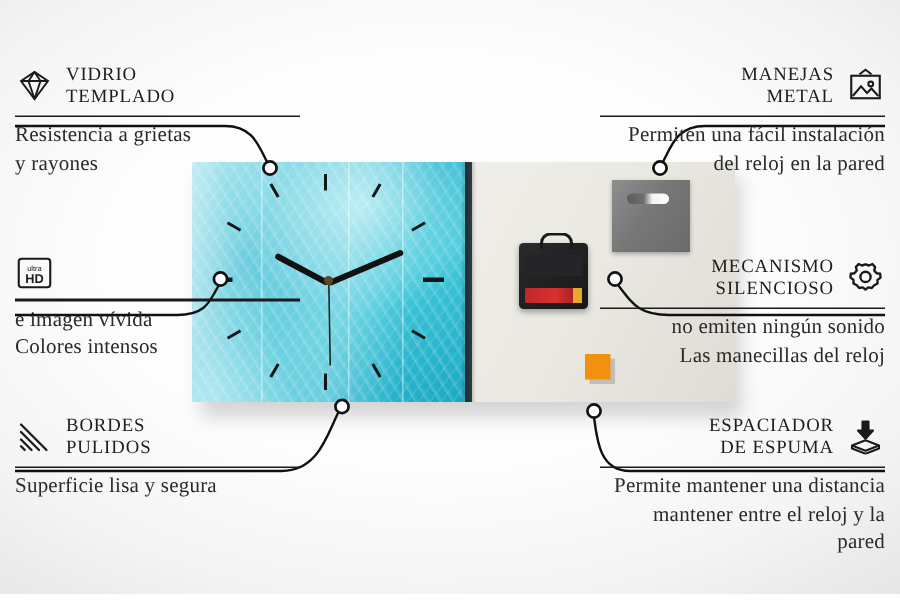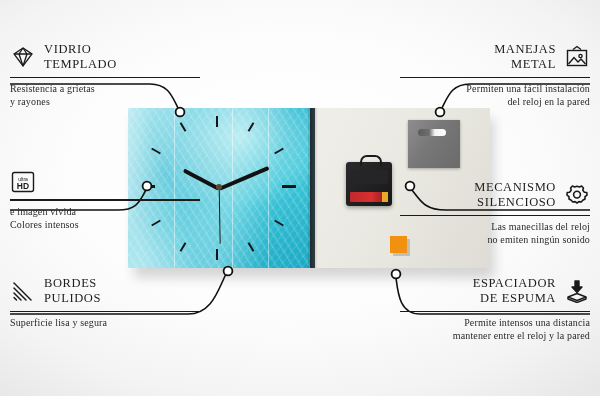--- a/index.html
+++ b/index.html
@@ -94,21 +94,21 @@
   .callout.right .chead{flex-direction:row-reverse;}
   .ctitle{
     font-family:"Liberation Serif", serif;
     font-size:12.5px;letter-spacing:.6px;color:#1d1d1d;line-height:1.18;
     font-weight:400;text-transform:uppercase;
   }
   .ctitle .l2{display:block;}
   .rule{height:1.6px;background:#1a1a1a;margin:5px 0 4px 0;width:100%;}
   .cdesc{
     font-family:"Liberation Serif", serif;
-    font-size:10px;color:#2a2a2a;line-height:1.33;letter-spacing:.15px;
+    font-size:14px;color:#2a2a2a;line-height:1.33;letter-spacing:.15px;
   }
   .icon{flex:0 0 auto;width:26px;height:24px;display:block;}
   
   #wires{position:absolute;left:0;top:0;width:600px;height:400px;pointer-events:none;}
 </style>
 </head>
 <body>
 
 <div id="stage">
 
@@ -248,54 +248,54 @@
         <span>BORDES</span>
         <span class="l2">PULIDOS</span>
       </span>
     </div>
     <div class="rule"></div>
     <div class="cdesc">
       <div>Superficie lisa y segura</div>
     </div>
   </div>
 
-  <div class="callout right" style="top:180px;">
+  <div class="callout right" style="top:170px;">
     <div class="chead">
       <span class="icon">
         <svg viewBox="0 0 26 24" width="26" height="24" fill="none" stroke="#1a1a1a" stroke-width="1.6" stroke-linejoin="round">
           <path d="M13,3.2 L15.4,4.0 L17.6,3.0 L19.4,5.0 L18.8,7.3 L20.4,9.2 L22.8,9.5 L23.0,12.1 L21.0,13.6 L21.0,16.0 L18.8,17.2 L17.2,19.0 L14.9,18.6 L13.0,20.0 L11.1,18.6 L8.8,19.0 L7.2,17.2 L5.0,16.0 L5.0,13.6 L3.0,12.1 L3.2,9.5 L5.6,9.2 L7.2,7.3 L6.6,5.0 L8.4,3.0 L10.6,4.0 Z"></path>
           <circle cx="13" cy="11.6" r="3.4"></circle>
         </svg>
       </span>
       <span class="ctitle">
         <span>MECANISMO</span>
         <span class="l2">SILENCIOSO</span>
       </span>
     </div>
     <div class="rule"></div>
     <div class="cdesc">
+      <div>no emiten ningún sonido</div>
       <div>Las manecillas del reloj</div>
-      <div>no emiten ningún sonido</div>
     </div>
   </div>
 
   <div class="callout right" style="top:276px;">
     <div class="chead">
       <span class="icon">
         <svg viewBox="0 0 26 24" width="26" height="24" fill="none" stroke="#1a1a1a" stroke-width="1.4" stroke-linejoin="round">
           <path d="M11,2 L15,2 L15,8 L18,8 L13,13.5 L8,8 L11,8 Z" fill="#1a1a1a"></path>
           <path d="M13,14.5 L22,18 L13,21.5 L4,18 Z"></path>
           <path d="M4,18 L4,20 L13,23.5 L22,20 L22,18"></path>
         </svg>
       </span>
       <span class="ctitle">
         <span>ESPACIADOR</span>
         <span class="l2">DE ESPUMA</span>
       </span>
     </div>
     <div class="rule"></div>
     <div class="cdesc">
-      <div>Permite intensos una distancia</div>
+      <div>Permite mantener una distancia</div>
       <div>mantener entre el reloj y la pared</div>
     </div>
   </div>
 
 </div>
 
 </body></html>

